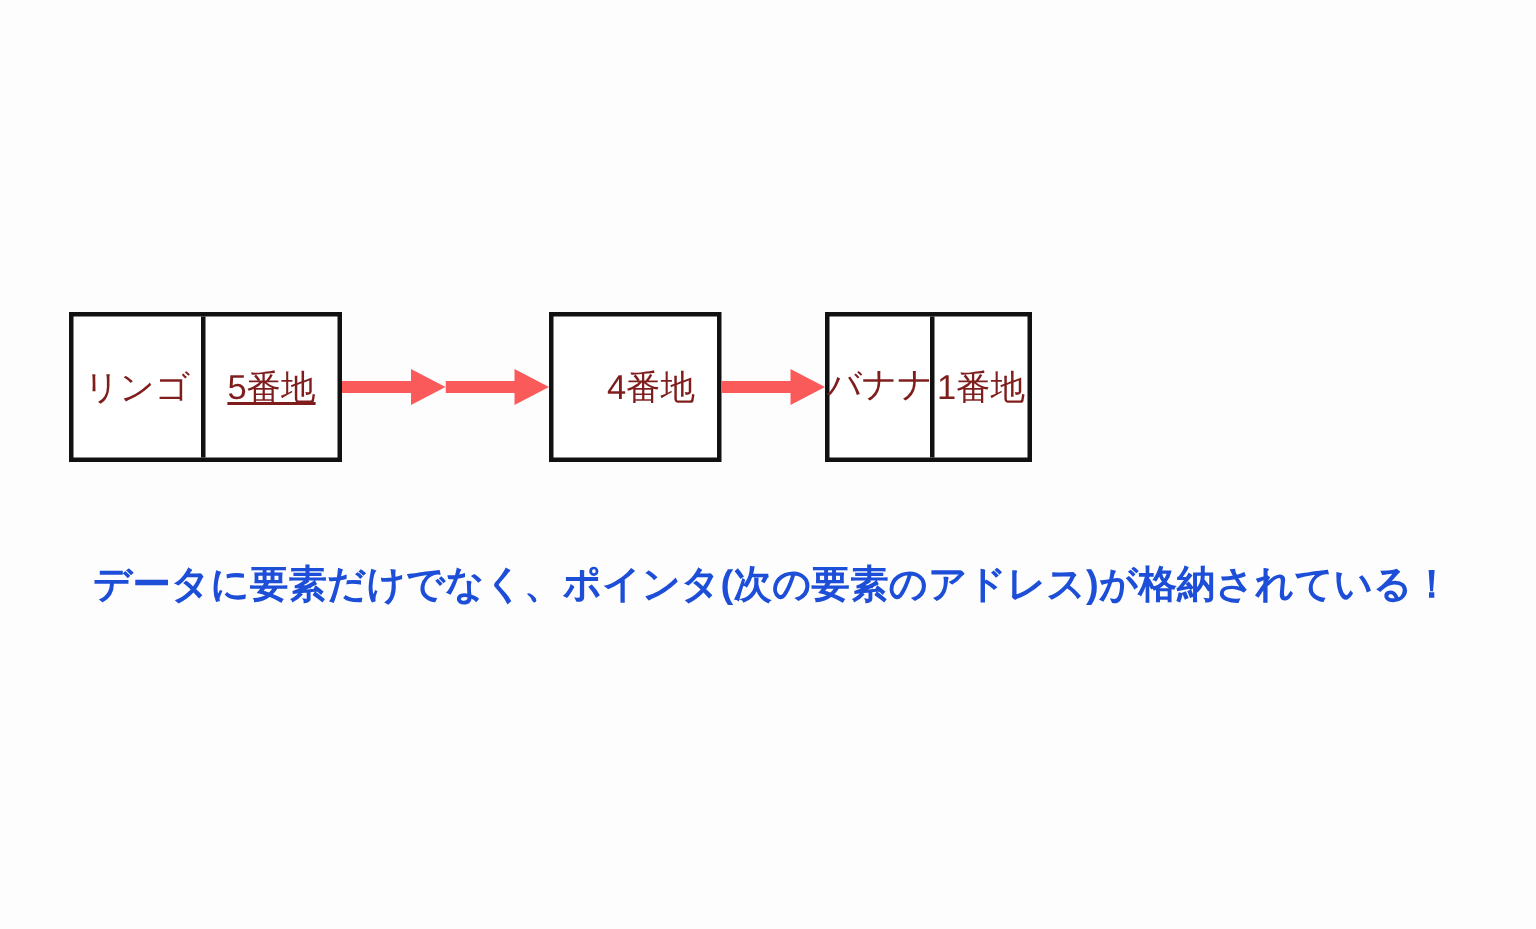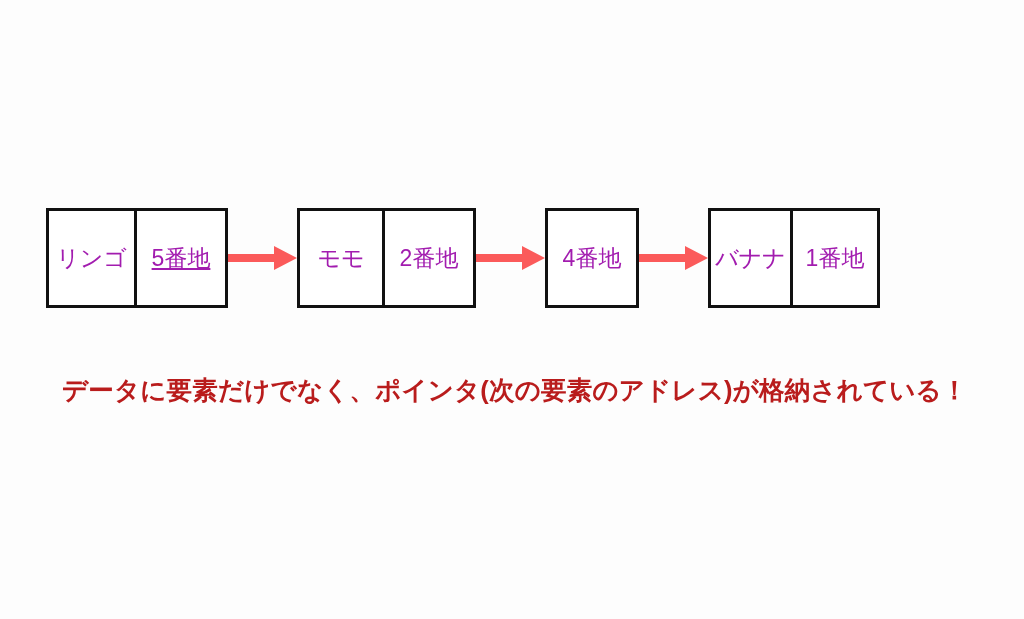--- a/index.html
+++ b/index.html
@@ -42,64 +42,64 @@
     align-items: stretch;
   }
 
   .cell {
     box-sizing: border-box;
     display: flex;
     align-items: center;
     justify-content: center;
     font-size: 23px;
     line-height: 1;
-    color: #a21caf;
+    color: #7f1d1d;
     letter-spacing: 0px;
     white-space: nowrap;
   }
 
   .cell-data {
     width: 88px;
     border-right: 3px solid #111111;
   }
 
   .cell-pointer {
     width: 88px;
   }
 
   
   .node-0 .cell-data    { width: 88px; }
   .node-0 .cell-pointer { width: 88px; text-decoration: underline; }
   .node-1 .cell-data    { width: 85px; }
   .node-1 .cell-pointer { width: 88px; }
   .node-2 .cell-data    { width: 86px; }
-  .node-2 .cell-pointer { width: 88px; }
-  .node-3 .cell-data    { width: 82px; }
-  .node-3 .cell-pointer { width: 84px; }
+  .node-2 .cell-pointer { width: 88px; margin-left: 21px; }
+  .node-3 .cell-data    { width: 70px; font-family: Liberation Mono, monospace; }
+  .node-3 .cell-pointer { width: 62px; }
 
   
   .arrow {
     width: 69px;
     height: 100px;
     display: flex;
     align-items: center;
     justify-content: center;
     flex: none;
   }
   .arrow svg { display: block; }
 
   
   .caption {
     position: absolute;
     left: 62px;
     top: 374px;
     width: 900px;
     font-size: 25.5px;
     font-weight: bold;
-    color: #b91c1c;
+    color: #1d4ed8;
     letter-spacing: 0.2px;
     white-space: nowrap;
     line-height: 1.3;
   }
 </style>
 </head>
 <body>
 
 <div id="diagram-root">
 
@@ -109,24 +109,20 @@
       <div class="cell cell-data">リンゴ</div>
       <div class="cell cell-pointer">5番地</div>
     </div>
 
     <div class="arrow">
       <svg width="69" height="26" viewBox="0 0 69 26" aria-hidden="true">
         <path d="M0 9 H46 V1 L69 13 L46 25 V17 H0 Z" fill="#fb5a5a"></path>
       </svg>
     </div>
 
-    <div class="node node-1">
-      <div class="cell cell-data">モモ</div>
-      <div class="cell cell-pointer">2番地</div>
-    </div>
 
     <div class="arrow">
       <svg width="69" height="26" viewBox="0 0 69 26" aria-hidden="true">
         <path d="M0 9 H46 V1 L69 13 L46 25 V17 H0 Z" fill="#fb5a5a"></path>
       </svg>
     </div>
 
     <div class="node node-2">
       <div class="cell cell-pointer">4番地</div>
     </div>

